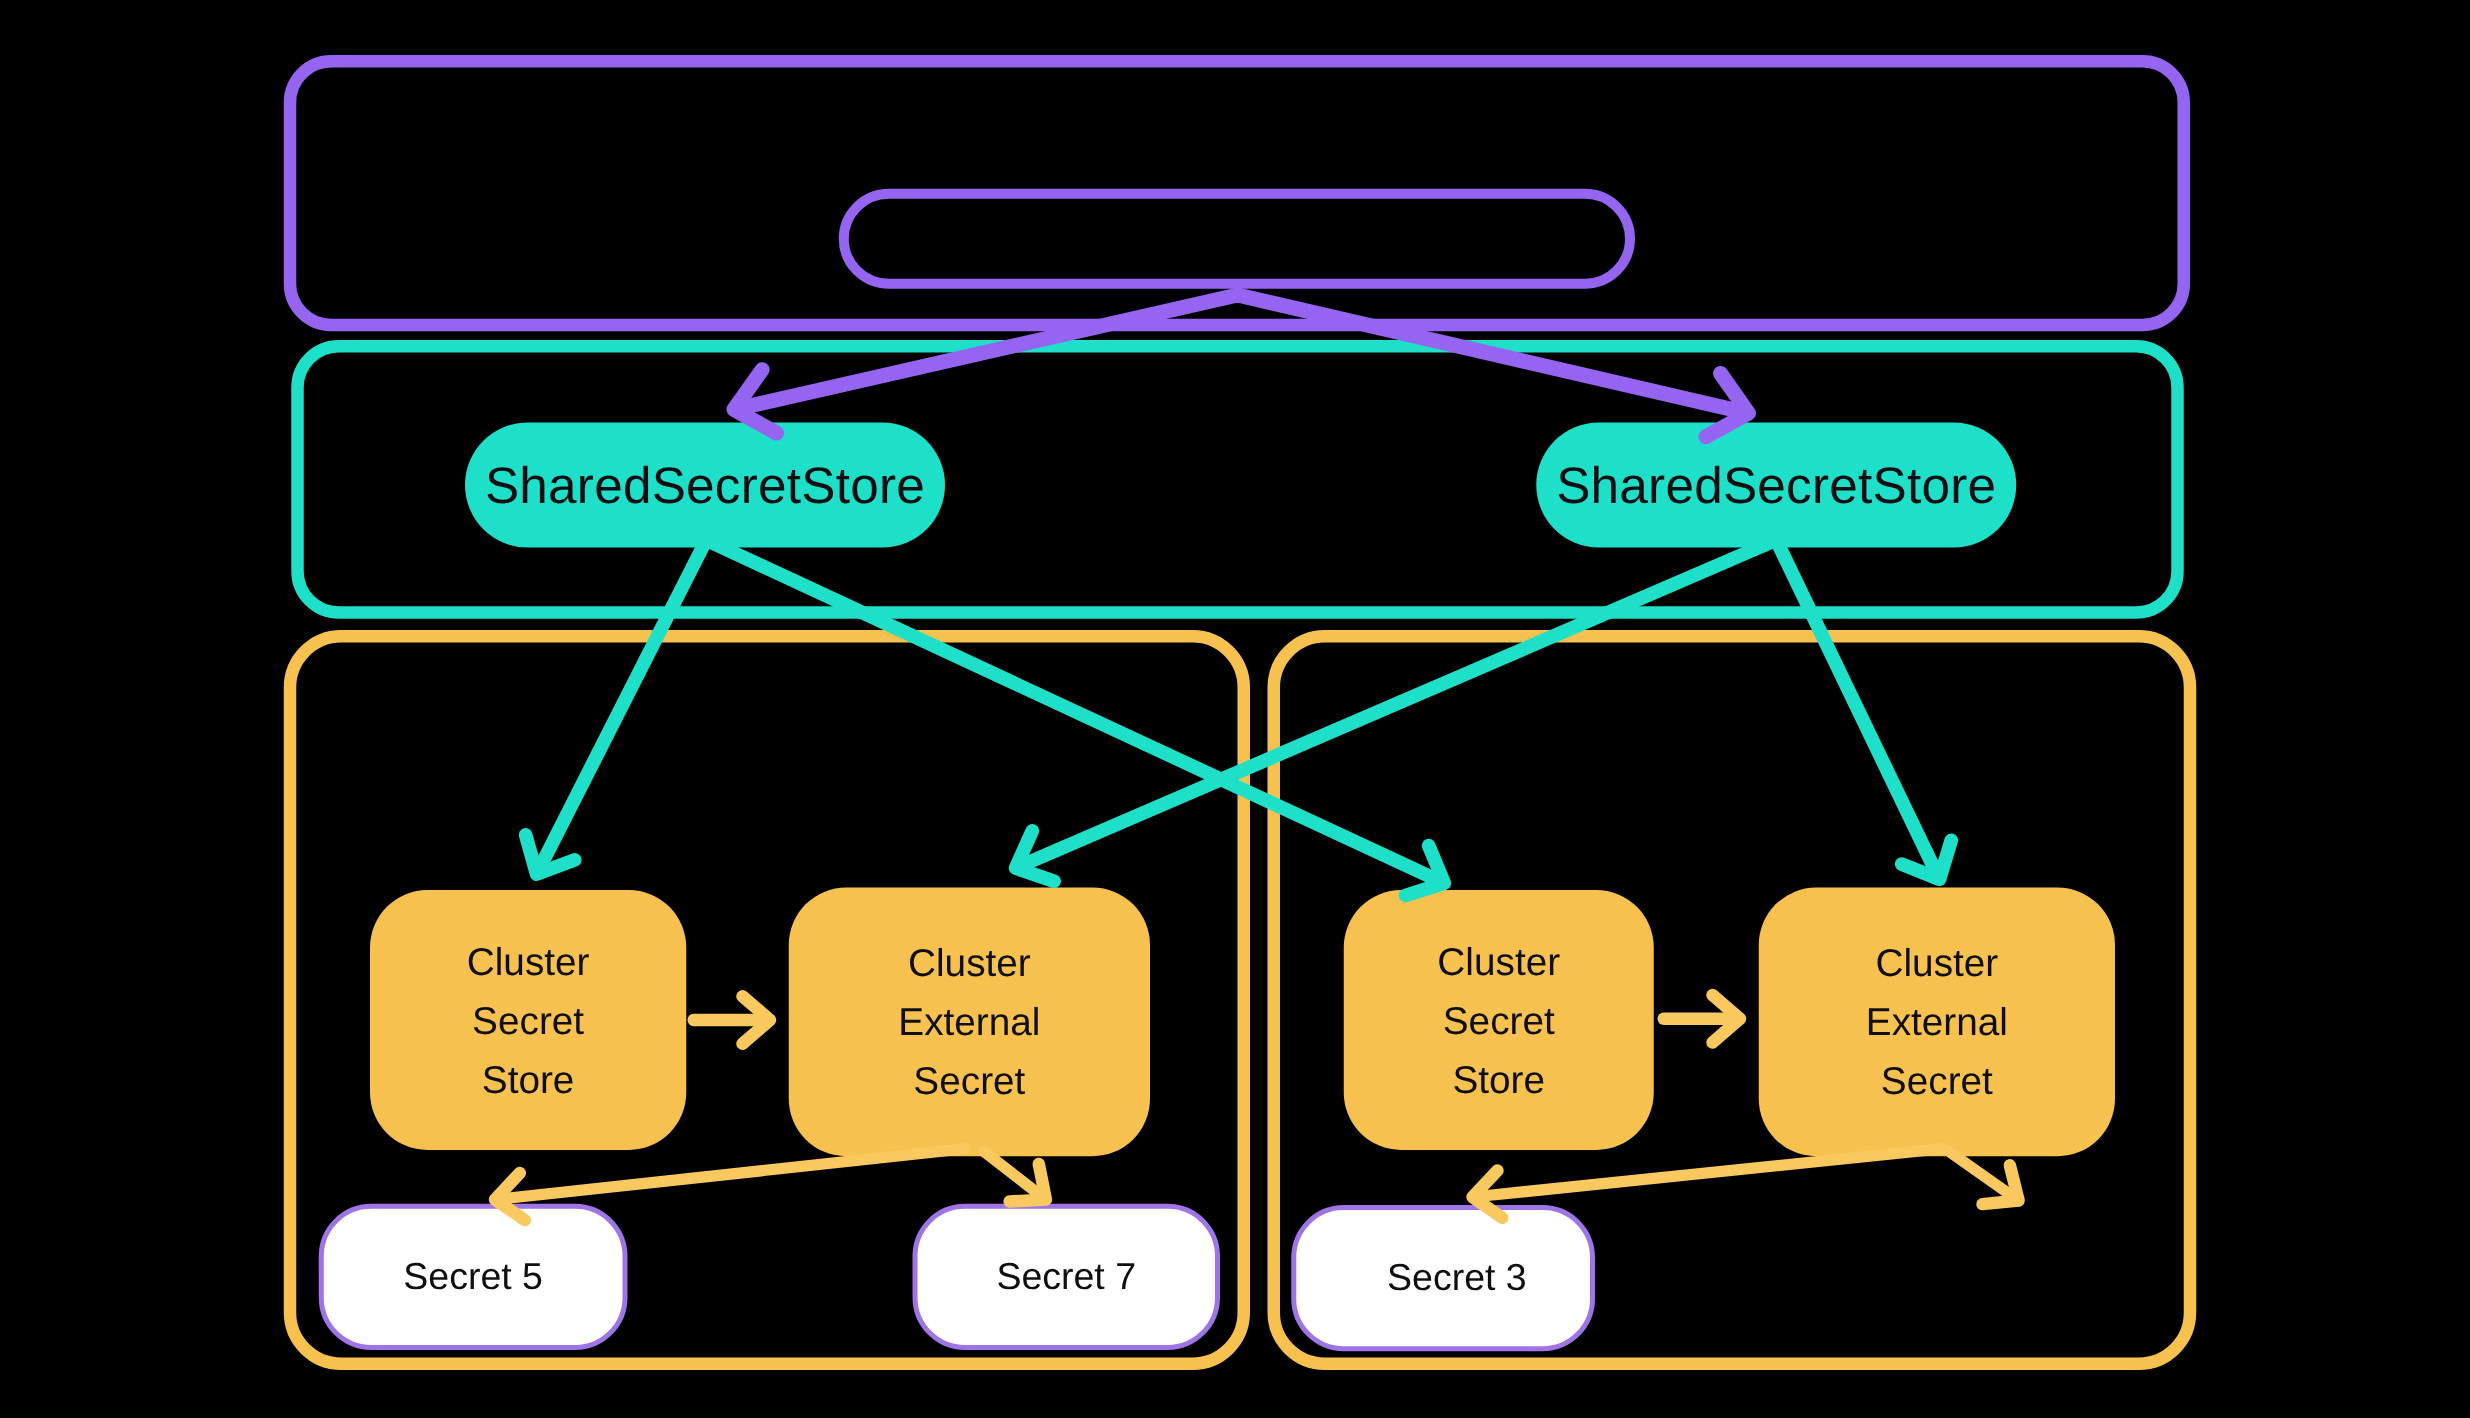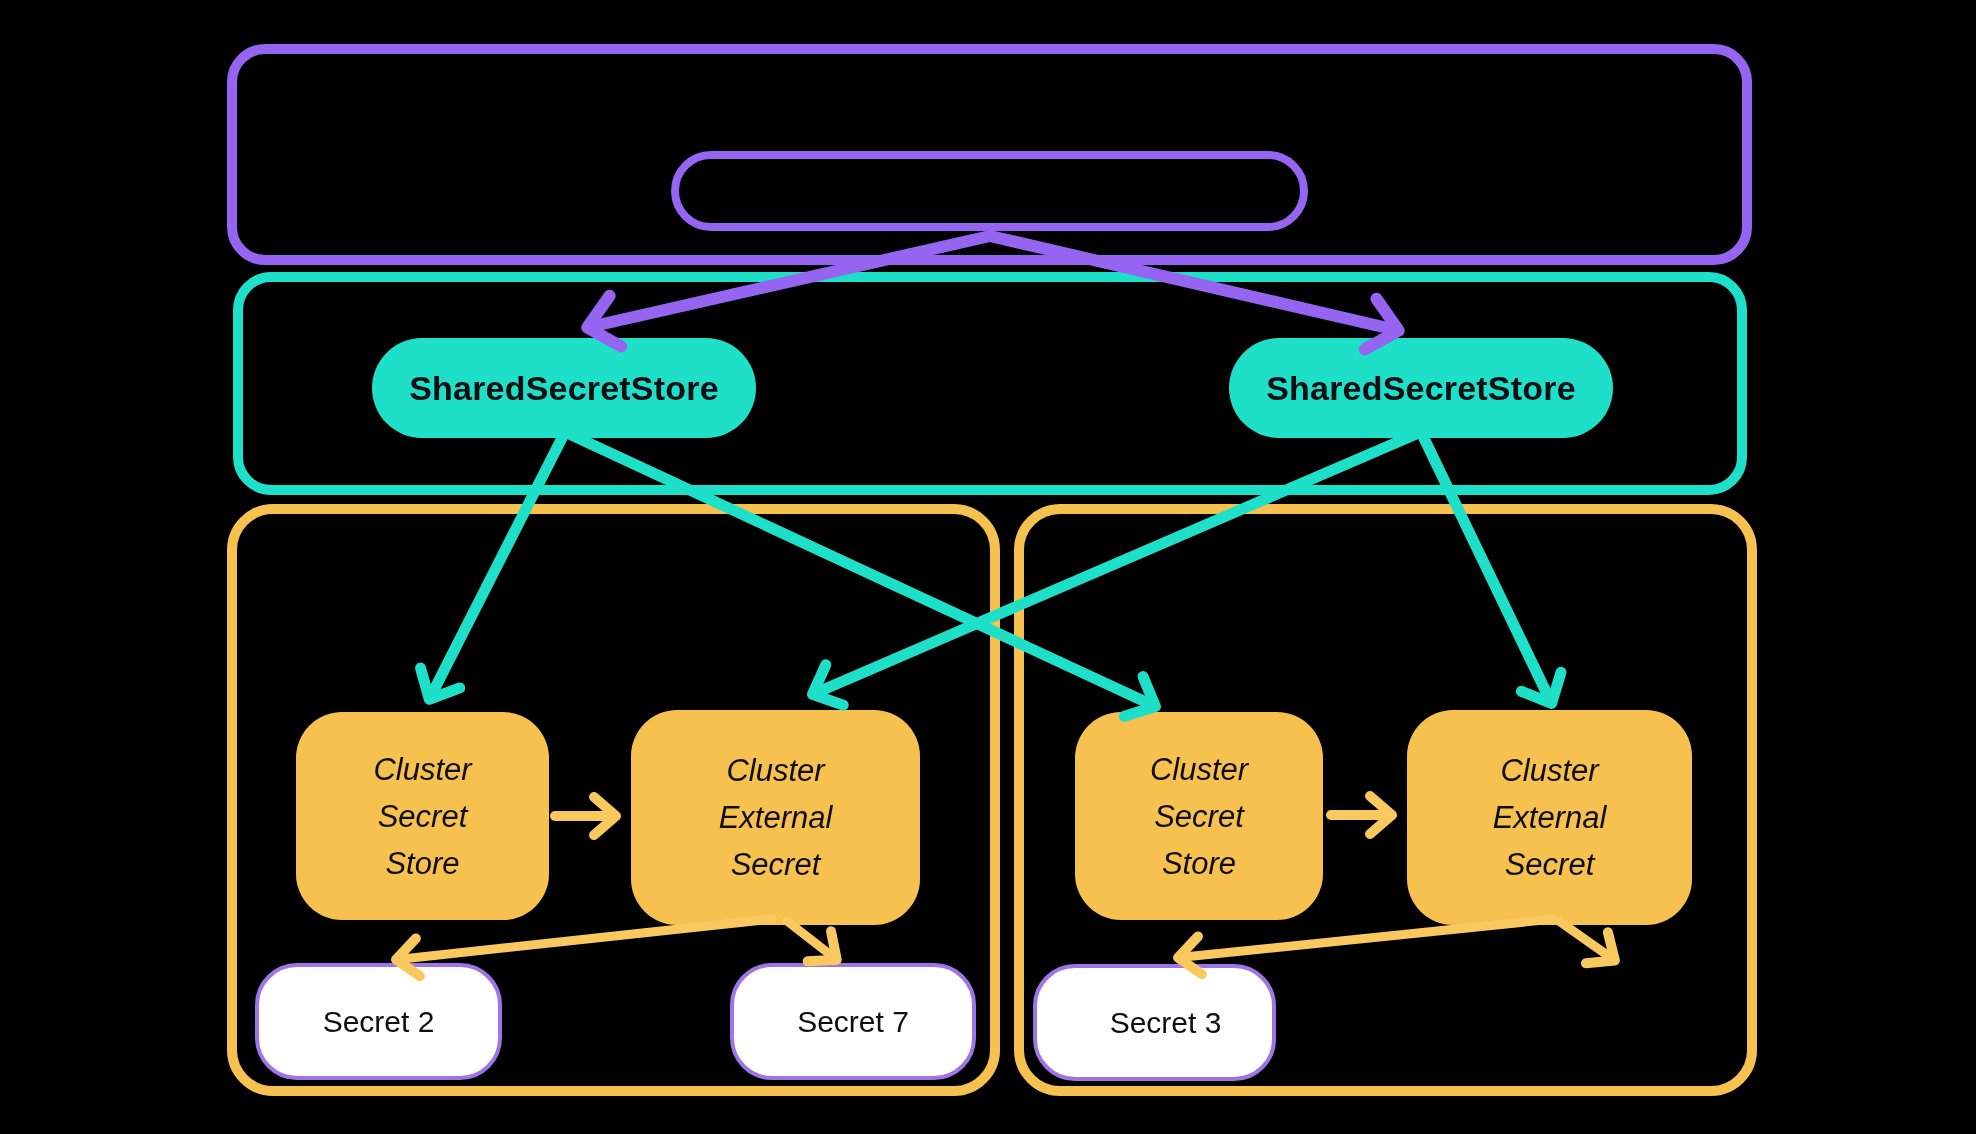--- a/index.html
+++ b/index.html
@@ -23,23 +23,23 @@
   
   .frame{border-style:solid;background:transparent;}
   .frame.purple{border-color:var(--purple);}
   .frame.teal{border-color:var(--teal);}
   .frame.orange{border-color:var(--orange);}
   
   .node{
     display:flex;align-items:center;justify-content:center;
     text-align:center;color:var(--ink);
   }
-  .teal-pill{background:var(--teal);border-radius:50px;font-size:34px;letter-spacing:0.2px;font-weight:bold;}
+  .teal-pill{background:var(--teal);border-radius:50px;font-size:41px;letter-spacing:0.2px;}
   .orange-node{background:var(--orange);border-radius:46px;font-size:31px;line-height:47px;}
-  .orange-node .label-line{display:block;font-style:italic;}
+  .orange-node .label-line{display:block;}
   .secret-pill{
     background:#ffffff;border:4px solid var(--pill-border);
     border-radius:42px;font-size:30px;
   }
   #arrow-layer{position:absolute;left:0;top:0;width:1976px;height:1134px;pointer-events:none;}
 </style>
 </head>
 <body>
 
 <div id="stage">
@@ -83,21 +83,21 @@
   </div>
   <div class="abs node orange-node" style="left:1407px;top:710px;width:285px;height:215px;">
     <div>
       <span class="label-line">Cluster</span>
       <span class="label-line">External</span>
       <span class="label-line">Secret</span>
     </div>
   </div>
 
   <div class="abs node secret-pill" style="left:255px;top:963px;width:247px;height:117px;">
-    <span>Secret 2</span>
+    <span>Secret 5</span>
   </div>
   <div class="abs node secret-pill" style="left:730px;top:963px;width:246px;height:117px;">
     <span>Secret 7</span>
   </div>
   <div class="abs node secret-pill" style="left:1033px;top:964px;width:243px;height:117px;padding-left:22px;">
     <span>Secret 3</span>
   </div>
 
   <svg id="arrow-layer" viewBox="0 0 1976 1134" xmlns="http://www.w3.org/2000/svg">
     <defs>

